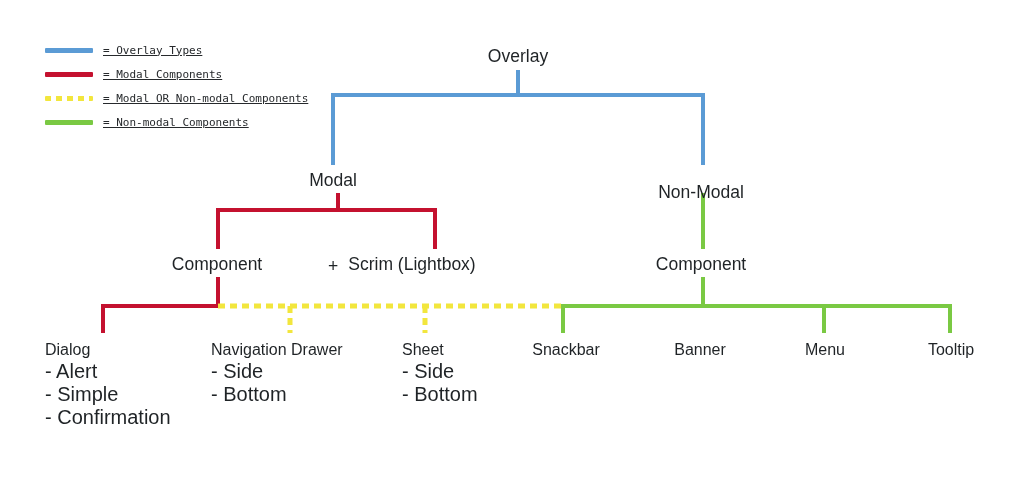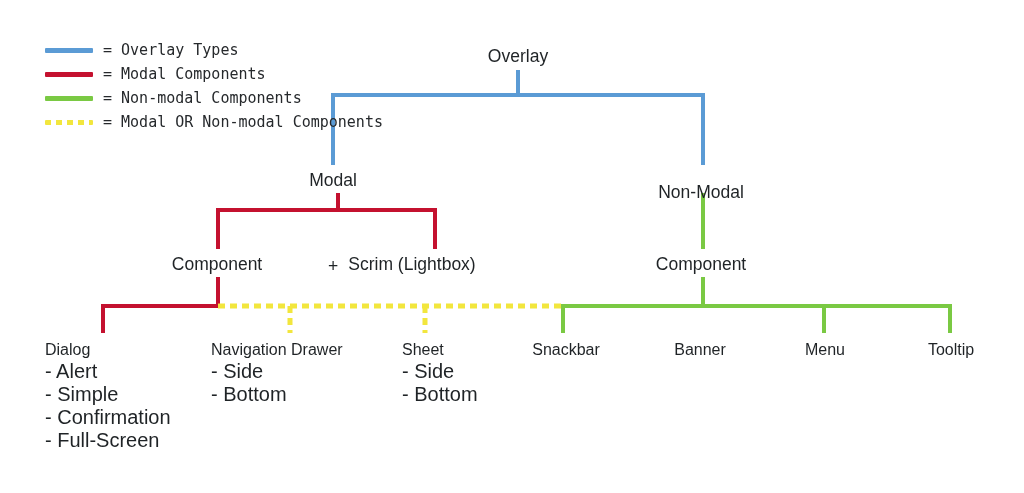--- a/index.html
+++ b/index.html
@@ -47,24 +47,25 @@
   .legend-swatch.dashed {
     height: 5px;
     background: none !important;
     background-image: repeating-linear-gradient(
         to right,
         var(--c) 0px, var(--c) 6px,
         transparent 6px, transparent 11px) !important;
   }
   .legend-eq {
     font-family: "DejaVu Sans Mono", monospace;
-    font-size: 15px;
+    font-size: 11px;
     letter-spacing: 0px;
     color: #26292c;
     white-space: nowrap;
+    text-decoration: underline;
   }
 
   
   .node {
     position: absolute;
     font-family: "Liberation Sans", sans-serif;
     font-size: 17.5px;
     color: #1f2326;
     white-space: nowrap;
     line-height: 1.0;
@@ -140,27 +141,27 @@
       <span class="legend-swatch" style="background:#5b9bd5;"></span>
       <span class="legend-eq">= Overlay Types</span>
     </div>
 
     <div class="legend-row" style="margin-top:0px;text-align:center;">
       <span class="legend-swatch" style="background:#c4112f;"></span>
       <span class="legend-eq">= Modal Components</span>
     </div>
 
     <div class="legend-row">
+      <span class="legend-swatch dashed" style="--c:#f2e63d;"></span>
+      <span class="legend-eq">= Modal OR Non-modal Components</span>
+    </div>
+
+    <div class="legend-row">
       <span class="legend-swatch" style="background:#7ac943;"></span>
       <span class="legend-eq">= Non-modal Components</span>
-    </div>
-
-    <div class="legend-row">
-      <span class="legend-swatch dashed" style="--c:#f2e63d;"></span>
-      <span class="legend-eq">= Modal OR Non-modal Components</span>
     </div>
   </div>
 
   <div class="node center" style="left:518px; top:48px;">
     <span>Overlay</span>
   </div>
 
   <div class="node center" style="left:333px; top:172px;">
     <span>Modal</span>
   </div>
@@ -183,21 +184,20 @@
 
   <div class="node center" style="left:701px; top:256px;">
     <span>Component</span>
   </div>
 
   <div class="node leftalign" style="left:45px; top:339px;">
     <div class="leaf-title">Dialog</div>
     <div class="leaf-sub">- Alert</div>
     <div class="leaf-sub">- Simple</div>
     <div class="leaf-sub">- Confirmation</div>
-    <div class="leaf-sub">- Full-Screen</div>
   </div>
 
   <div class="node leftalign" style="left:211px; top:339px;">
     <div class="leaf-title">Navigation Drawer</div>
     <div class="leaf-sub">- Side</div>
     <div class="leaf-sub">- Bottom</div>
   </div>
 
   <div class="node leftalign" style="left:402px; top:339px;">
     <div class="leaf-title">Sheet</div>

